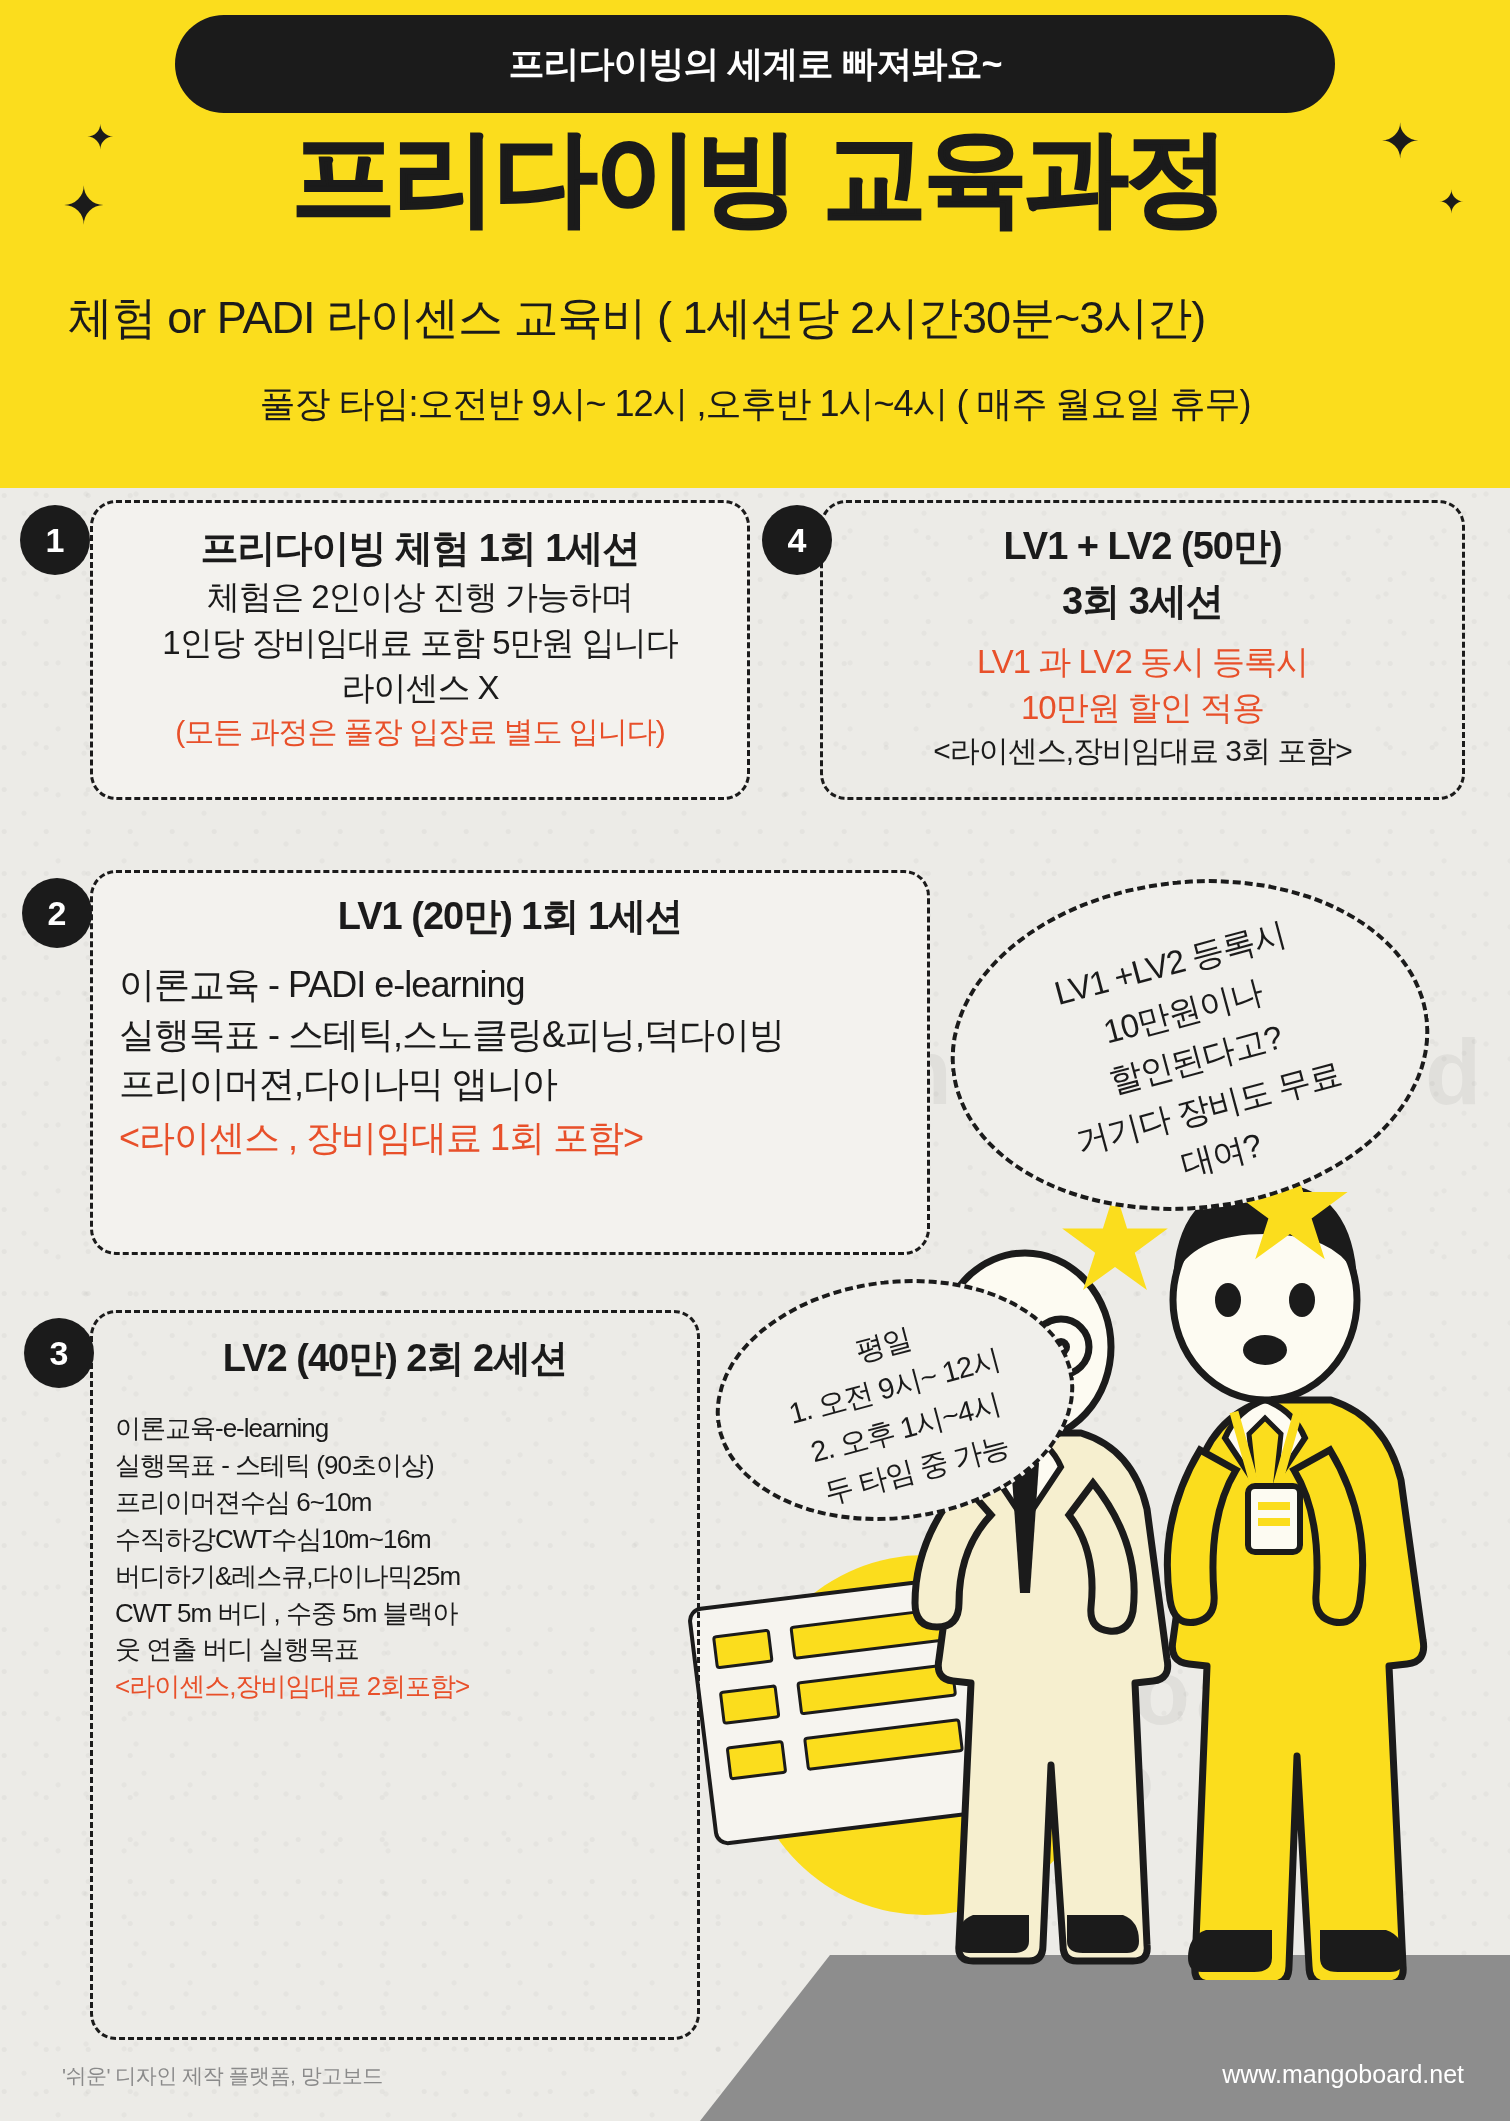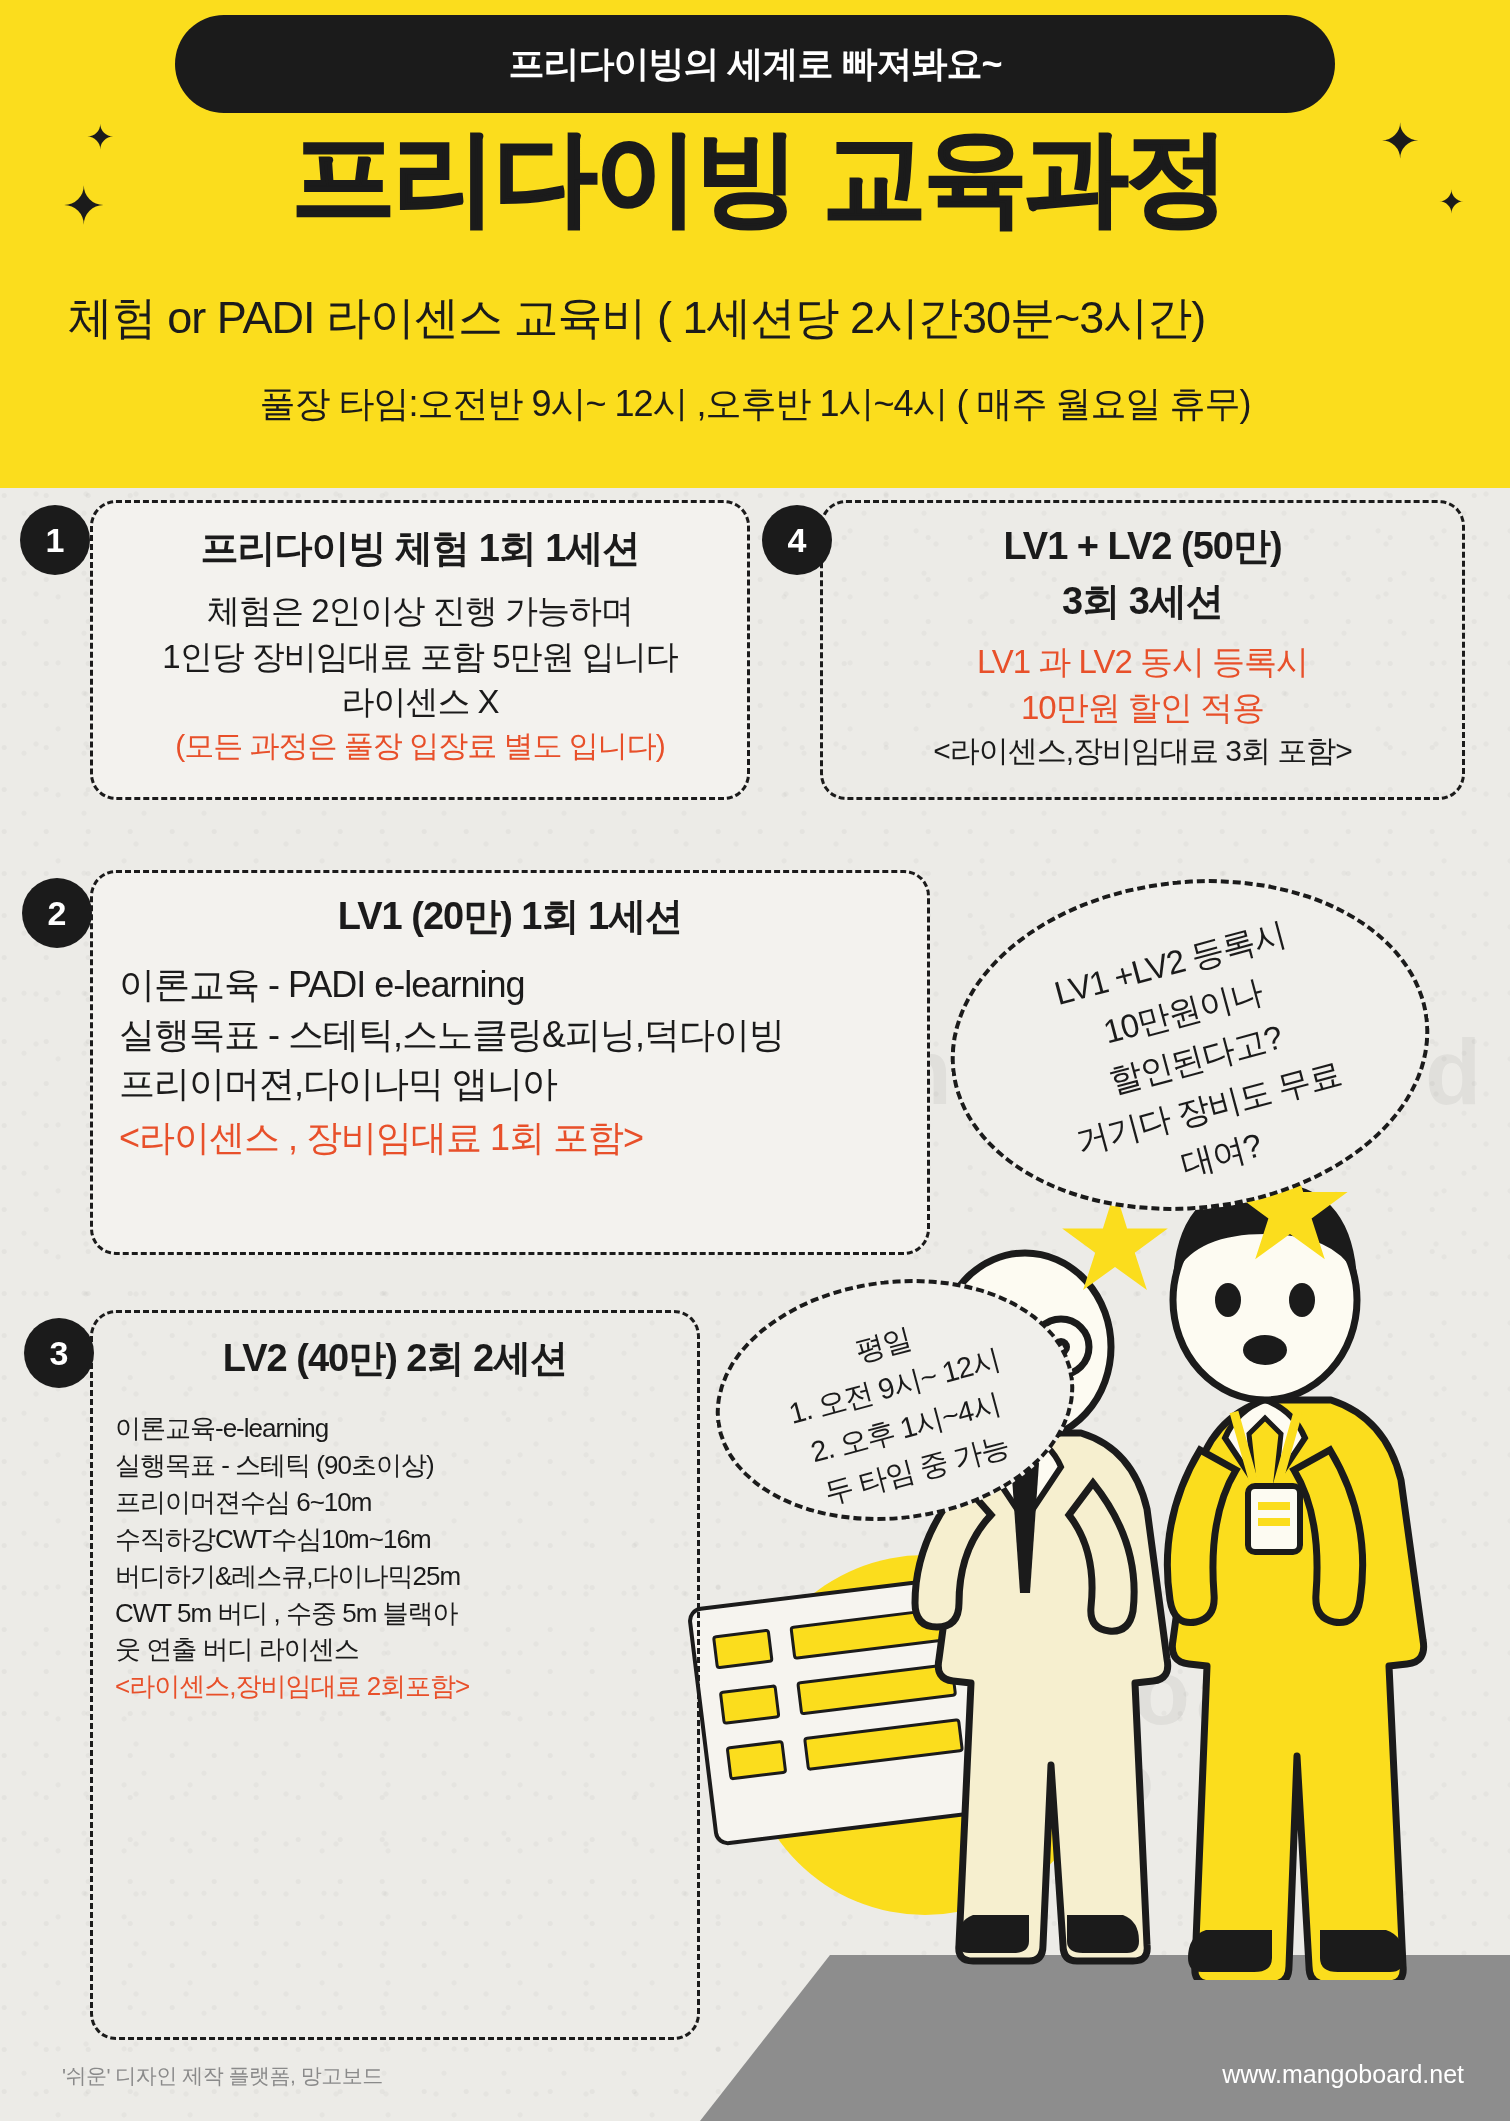--- a/index.html
+++ b/index.html
@@ -150,21 +150,21 @@
     line-height: 1.38;
   }
   .line.center { }
   .line.red { color: #e8502a; }
   .line.small { font-size: 30px; }
 
   
   #card1 { left: 90px; top: 500px; width: 660px; height: 300px; }
   #badge1 { left: 20px; top: 505px; }
   #card1 .inner { padding: 20px 22px 0 22px; }
-  #card1 .card-title { margin-bottom: 14px; }
+  #card1 .card-title { }
   #card1 .line { text-align: center; }
 
   
   #card4 { left: 820px; top: 500px; width: 645px; height: 300px; }
   #badge4 { left: 762px; top: 505px; }
   #card4 .inner { padding: 18px 18px 0 18px; text-align: center; }
   #card4 .card-title { margin-bottom: 4px; }
 
   
   #card2 { left: 90px; top: 870px; width: 840px; height: 385px; }
@@ -391,21 +391,21 @@
 <div class="badge" id="badge3">3</div>
 <div class="card" id="card3">
   <div class="inner">
     <div class="card-title">LV2 (40만) 2회  2세션</div>
     <div class="line">이론교육-e-learning</div>
     <div class="line">실행목표 - 스테틱 (90초이상)</div>
     <div class="line">프리이머젼수심 6~10m</div>
     <div class="line">수직하강CWT수심10m~16m</div>
     <div class="line">버디하기&amp;레스큐,다이나믹25m</div>
     <div class="line">CWT 5m 버디 , 수중 5m 블랙아</div>
-    <div class="line">웃 연출  버디 라이센스</div>
+    <div class="line">웃 연출  버디 실행목표</div>
     <div class="line red">&lt;라이센스,장비임대료 2회포함&gt;</div>
   </div>
 </div>
 
 <div class="bubble-border" id="bubble1">
   <div class="btext" style="white-space:pre-line;">LV1 +LV2 등록시
 10만원이나
 할인된다고?
 거기다 장비도 무료
 대여?</div>

